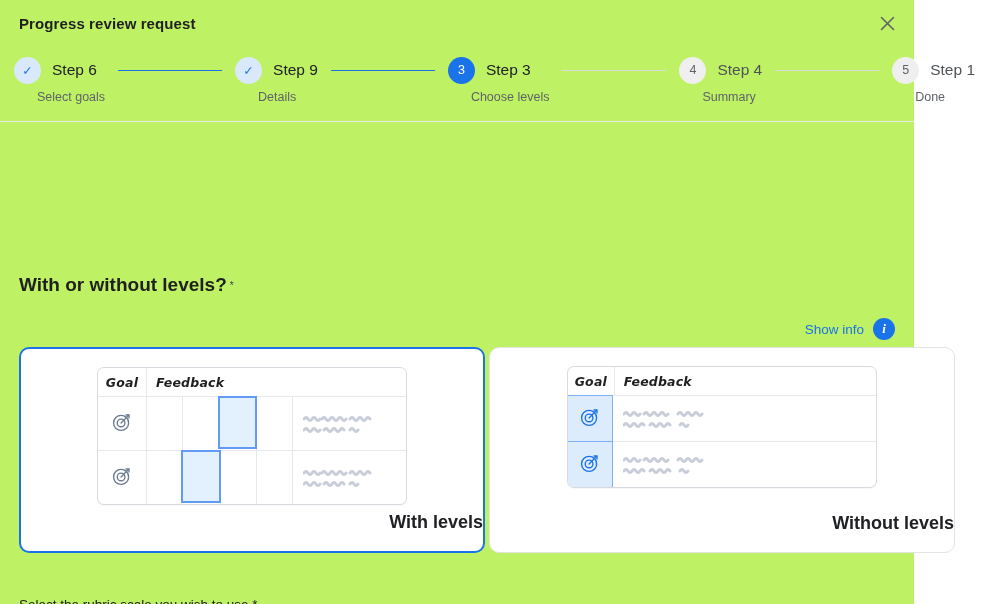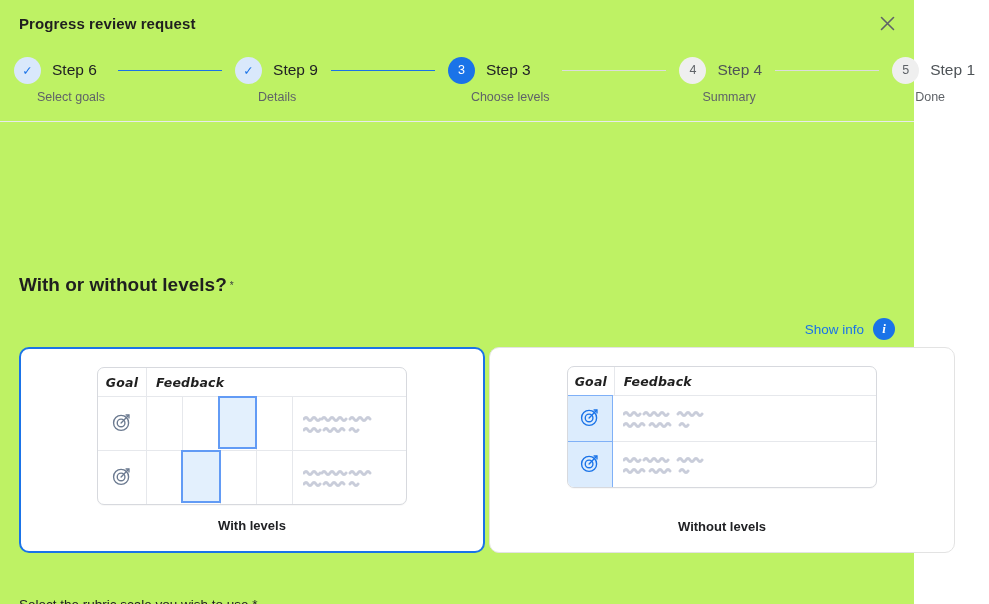--- a/index.html
+++ b/index.html
@@ -153,22 +153,22 @@
     display: flex;
     flex-direction: column;
     align-items: center;
   }
   .opt-card.selected { border: 2px solid #1a73e8; }
   .opt-card.unselected { border: 1px solid #e3e3e3; }
   .opt-card-label {
     position: absolute;
     bottom: 18px;
     left: 0; right: 0;
-    text-align: center;
-    font-size: 13px;
+    text-align: right;
+    font-size: 18px;
     font-weight: bold;
     color: #202124;
   }
   .illus {
     margin-top: 18px;
   }
 
   
   .sk {
     border: 1px solid #d7d9de;

